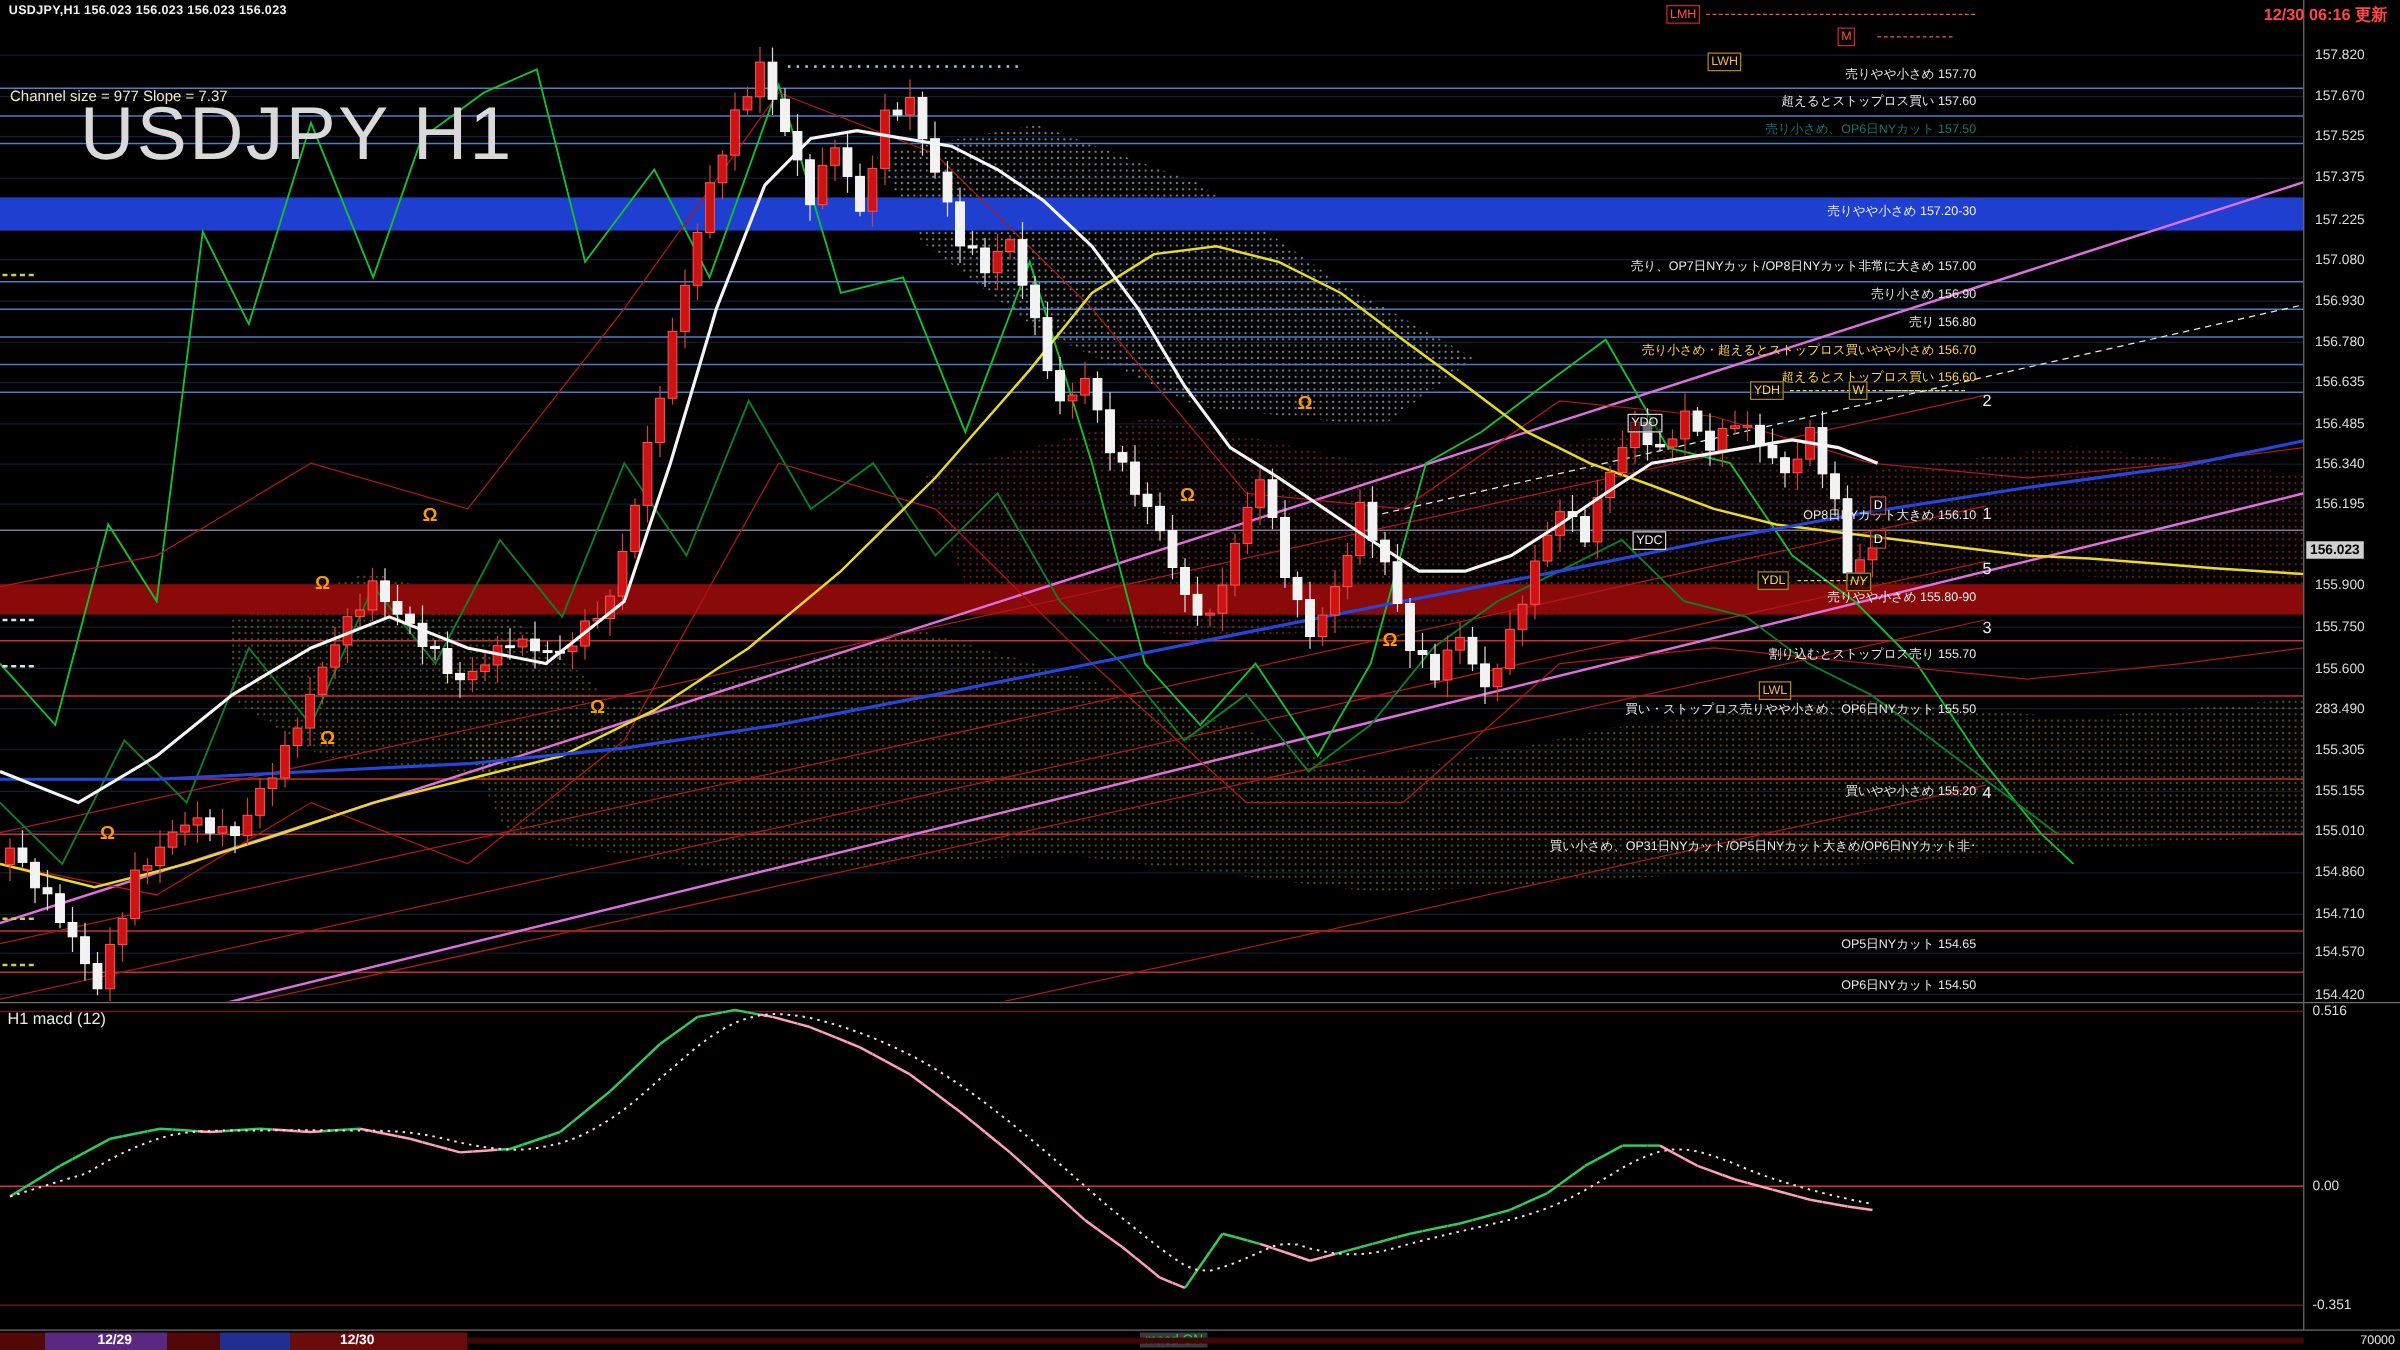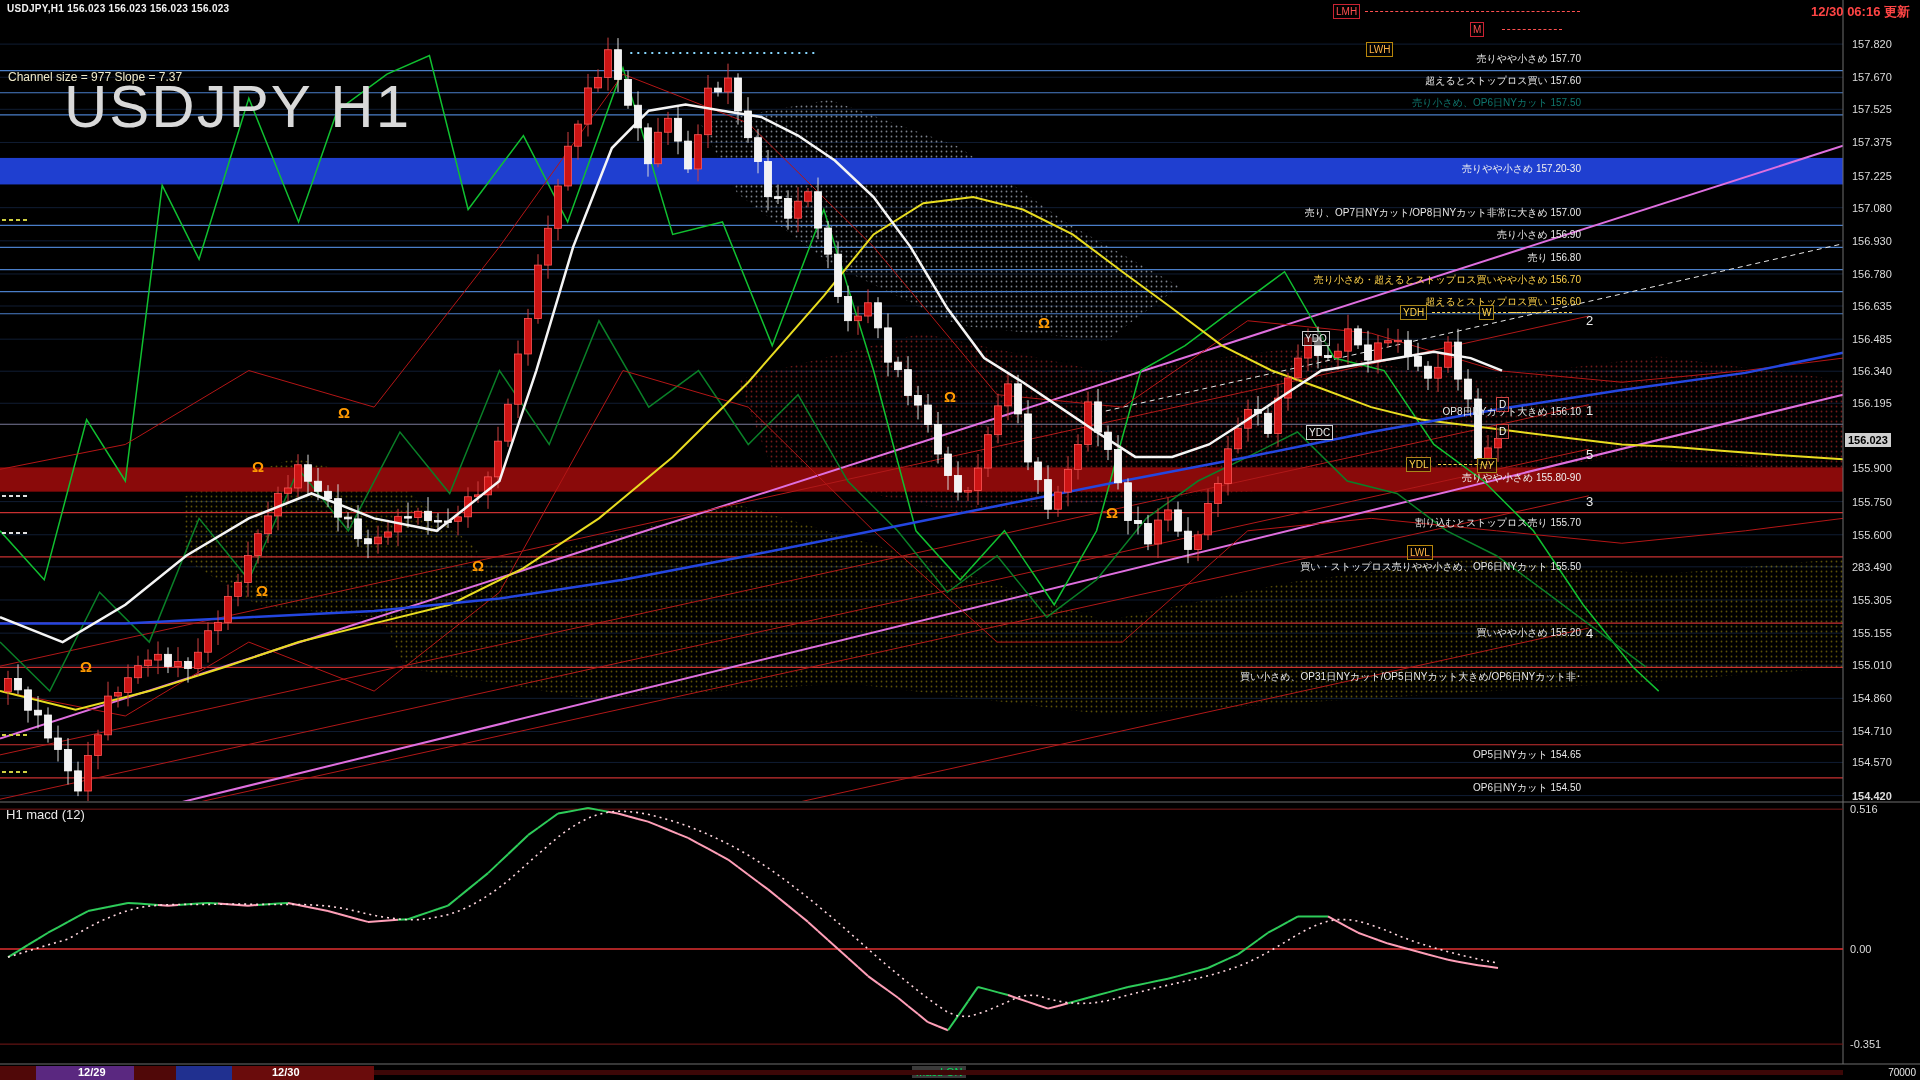--- a/index.html
+++ b/index.html
@@ -599,21 +599,21 @@
     <div class="abs tick" style="top: 462.466px;">155.900</div>
     <div class="abs tick" style="top: 495.619px;">155.750</div>
     <div class="abs tick" style="top: 528.773px;">155.600</div>
     <div class="abs tick" style="top: 560.821px;">283.490</div>
     <div class="abs tick" style="top: 593.974px;">155.305</div>
     <div class="abs tick" style="top: 627.128px;">155.155</div>
     <div class="abs tick" style="top: 659.176px;">155.010</div>
     <div class="abs tick" style="top: 692.33px;">154.860</div>
     <div class="abs tick" style="top: 725.483px;">154.710</div>
     <div class="abs tick" style="top: 756.426px;">154.570</div>
-    <div class="abs tick" style="top: 789.58px; font-weight: bold;">154.420</div>
+    <div class="abs tick" style="top: 789.58px;">154.420</div>
     <div class="abs mtick" style="top: 803.164px;">0.516</div>
     <div class="abs mtick" style="top: 943px;">0.00</div>
     <div class="abs mtick" style="top: 1038.12px;">-0.351</div>
     <div class="abs lvl" style="top: 51.625px; color: rgb(232, 232, 232);">売りやや小さめ 157.70</div>
     <div class="abs lvl" style="top: 73.7273px; color: rgb(232, 232, 232);">超えるとストップロス買い 157.60</div>
     <div class="abs lvl" style="top: 95.8295px; color: #0f766e;">売り小さめ、OP6日NYカット 157.50</div>
     <div class="abs lvl" style="top: 162.19px; color: rgb(240, 240, 240);">売りやや小さめ 157.20-30</div>
     <div class="abs lvl" style="top: 206.341px; color: rgb(232, 232, 232);">売り、OP7日NYカット/OP8日NYカット非常に大きめ 157.00</div>
     <div class="abs lvl" style="top: 228.443px; color: rgb(232, 232, 232);">売り小さめ 156.90</div>
     <div class="abs lvl" style="top: 250.545px; color: rgb(232, 232, 232);">売り 156.80</div>

